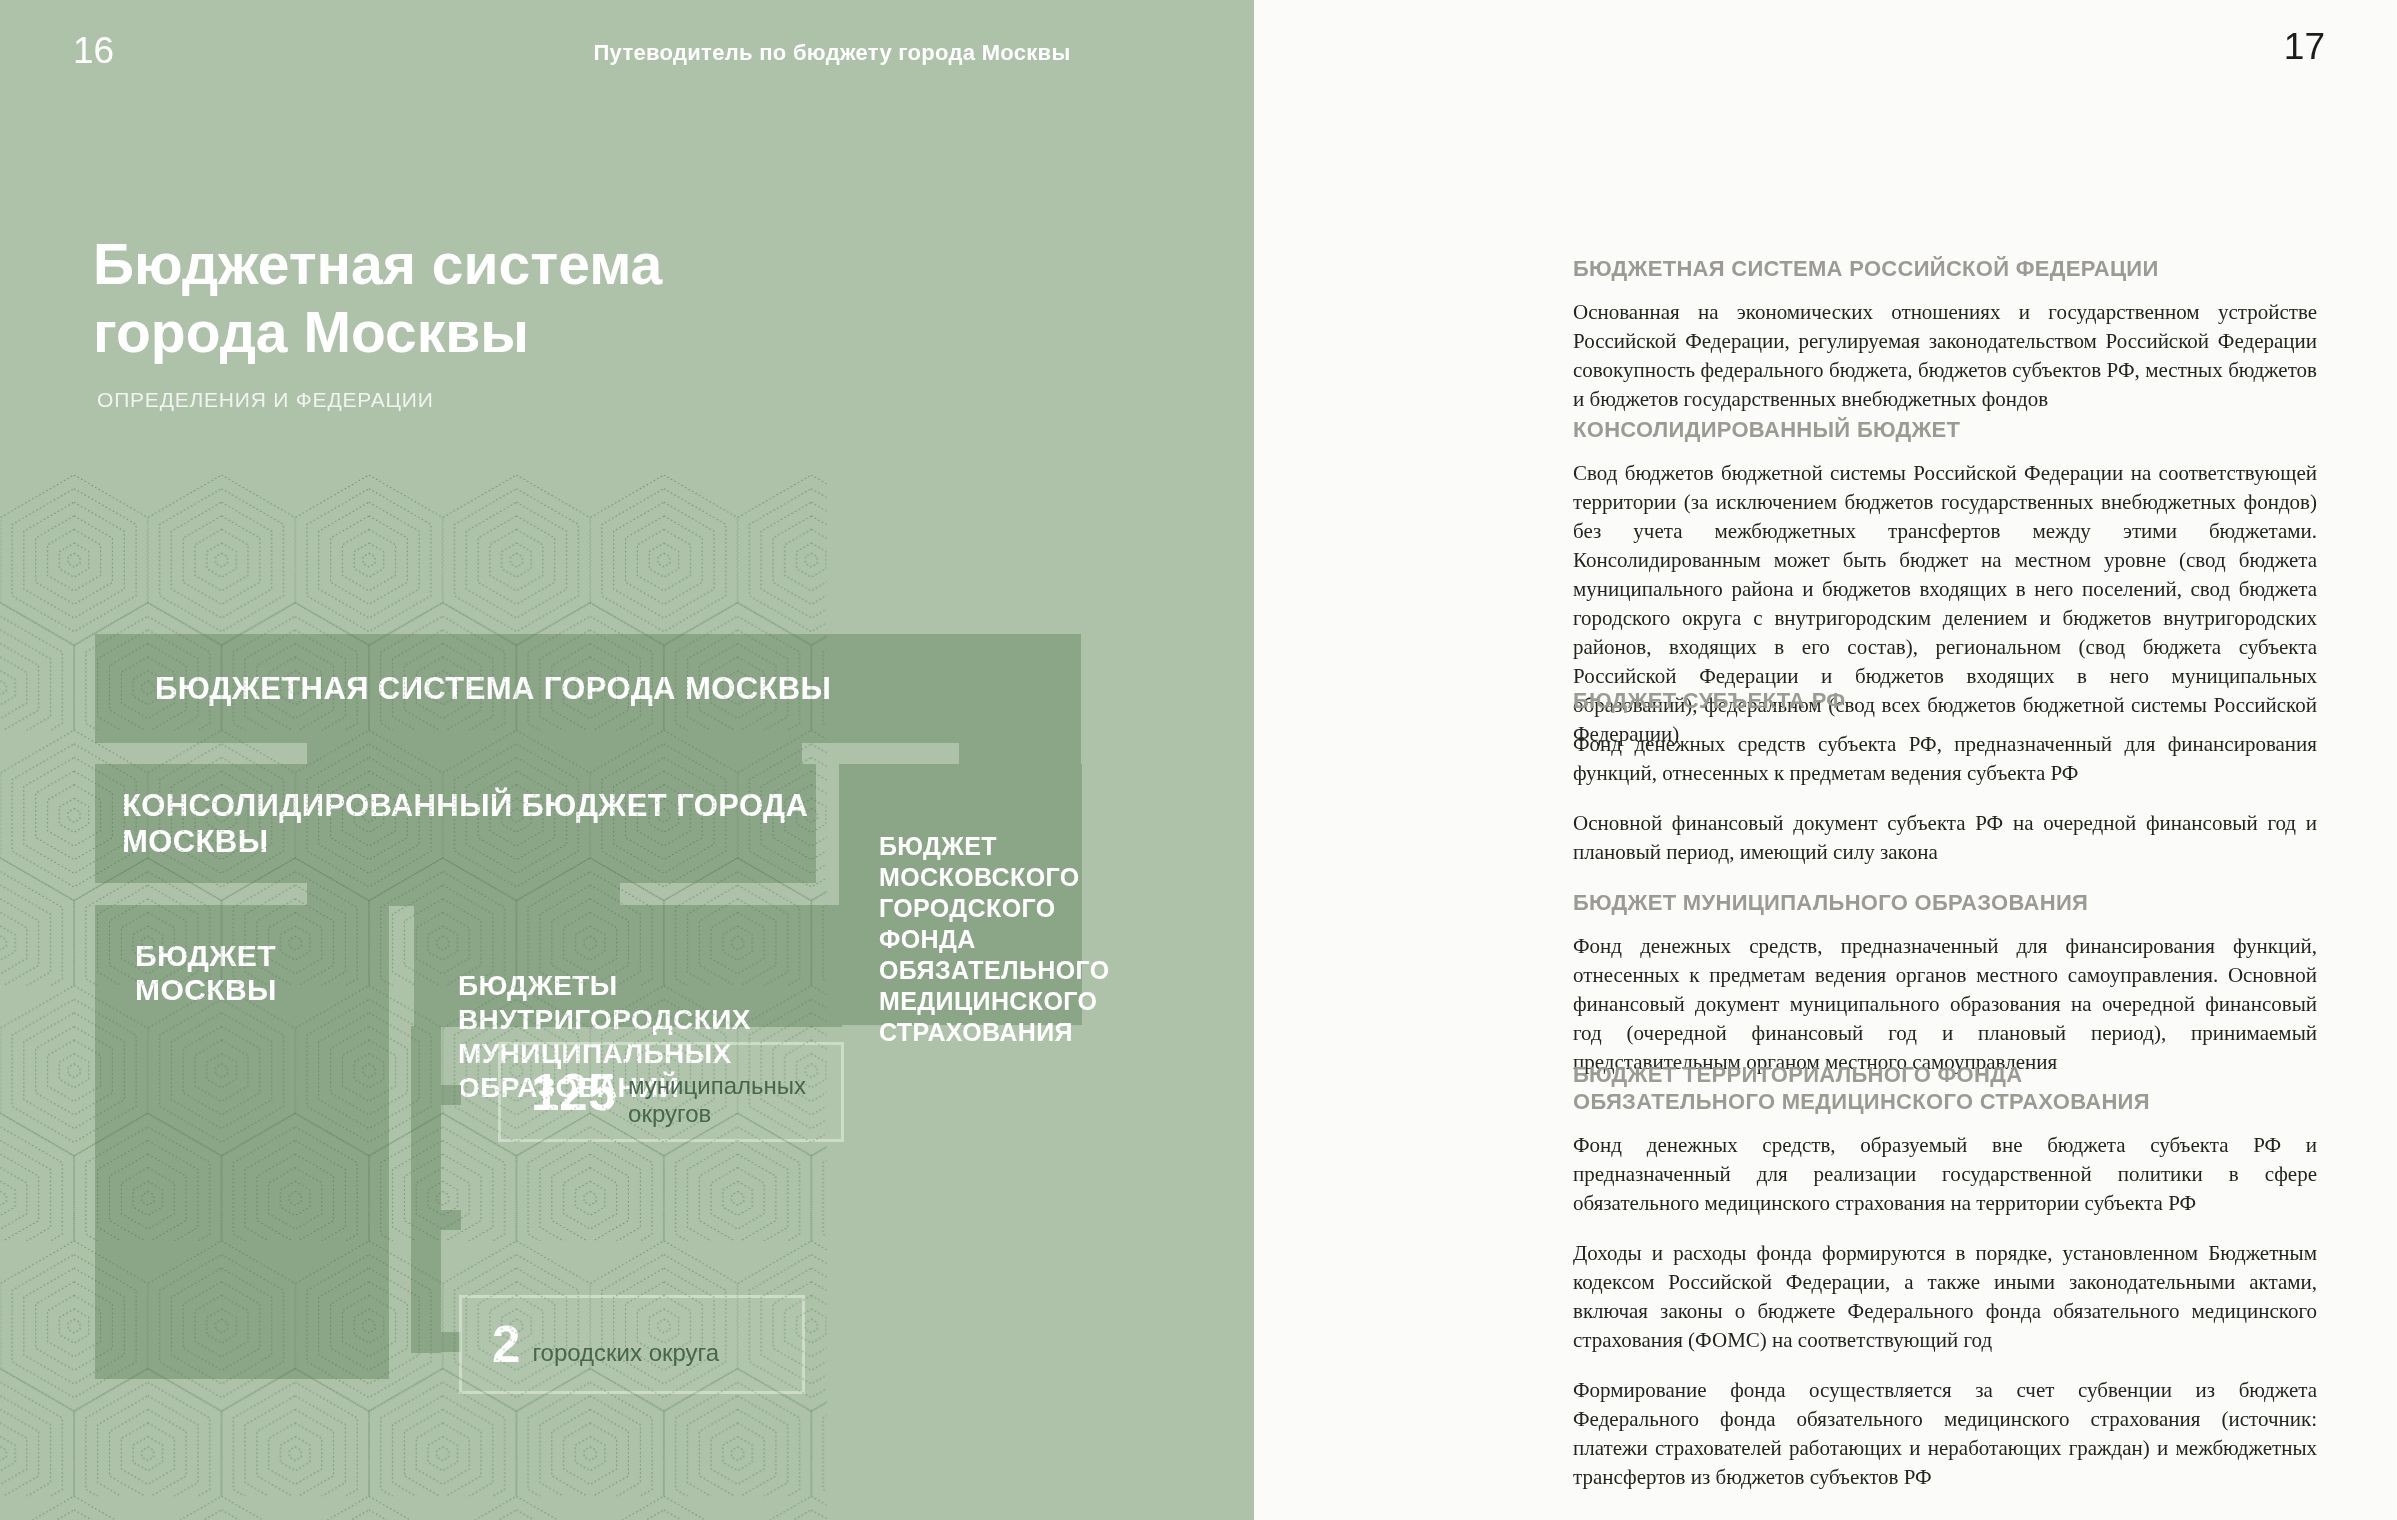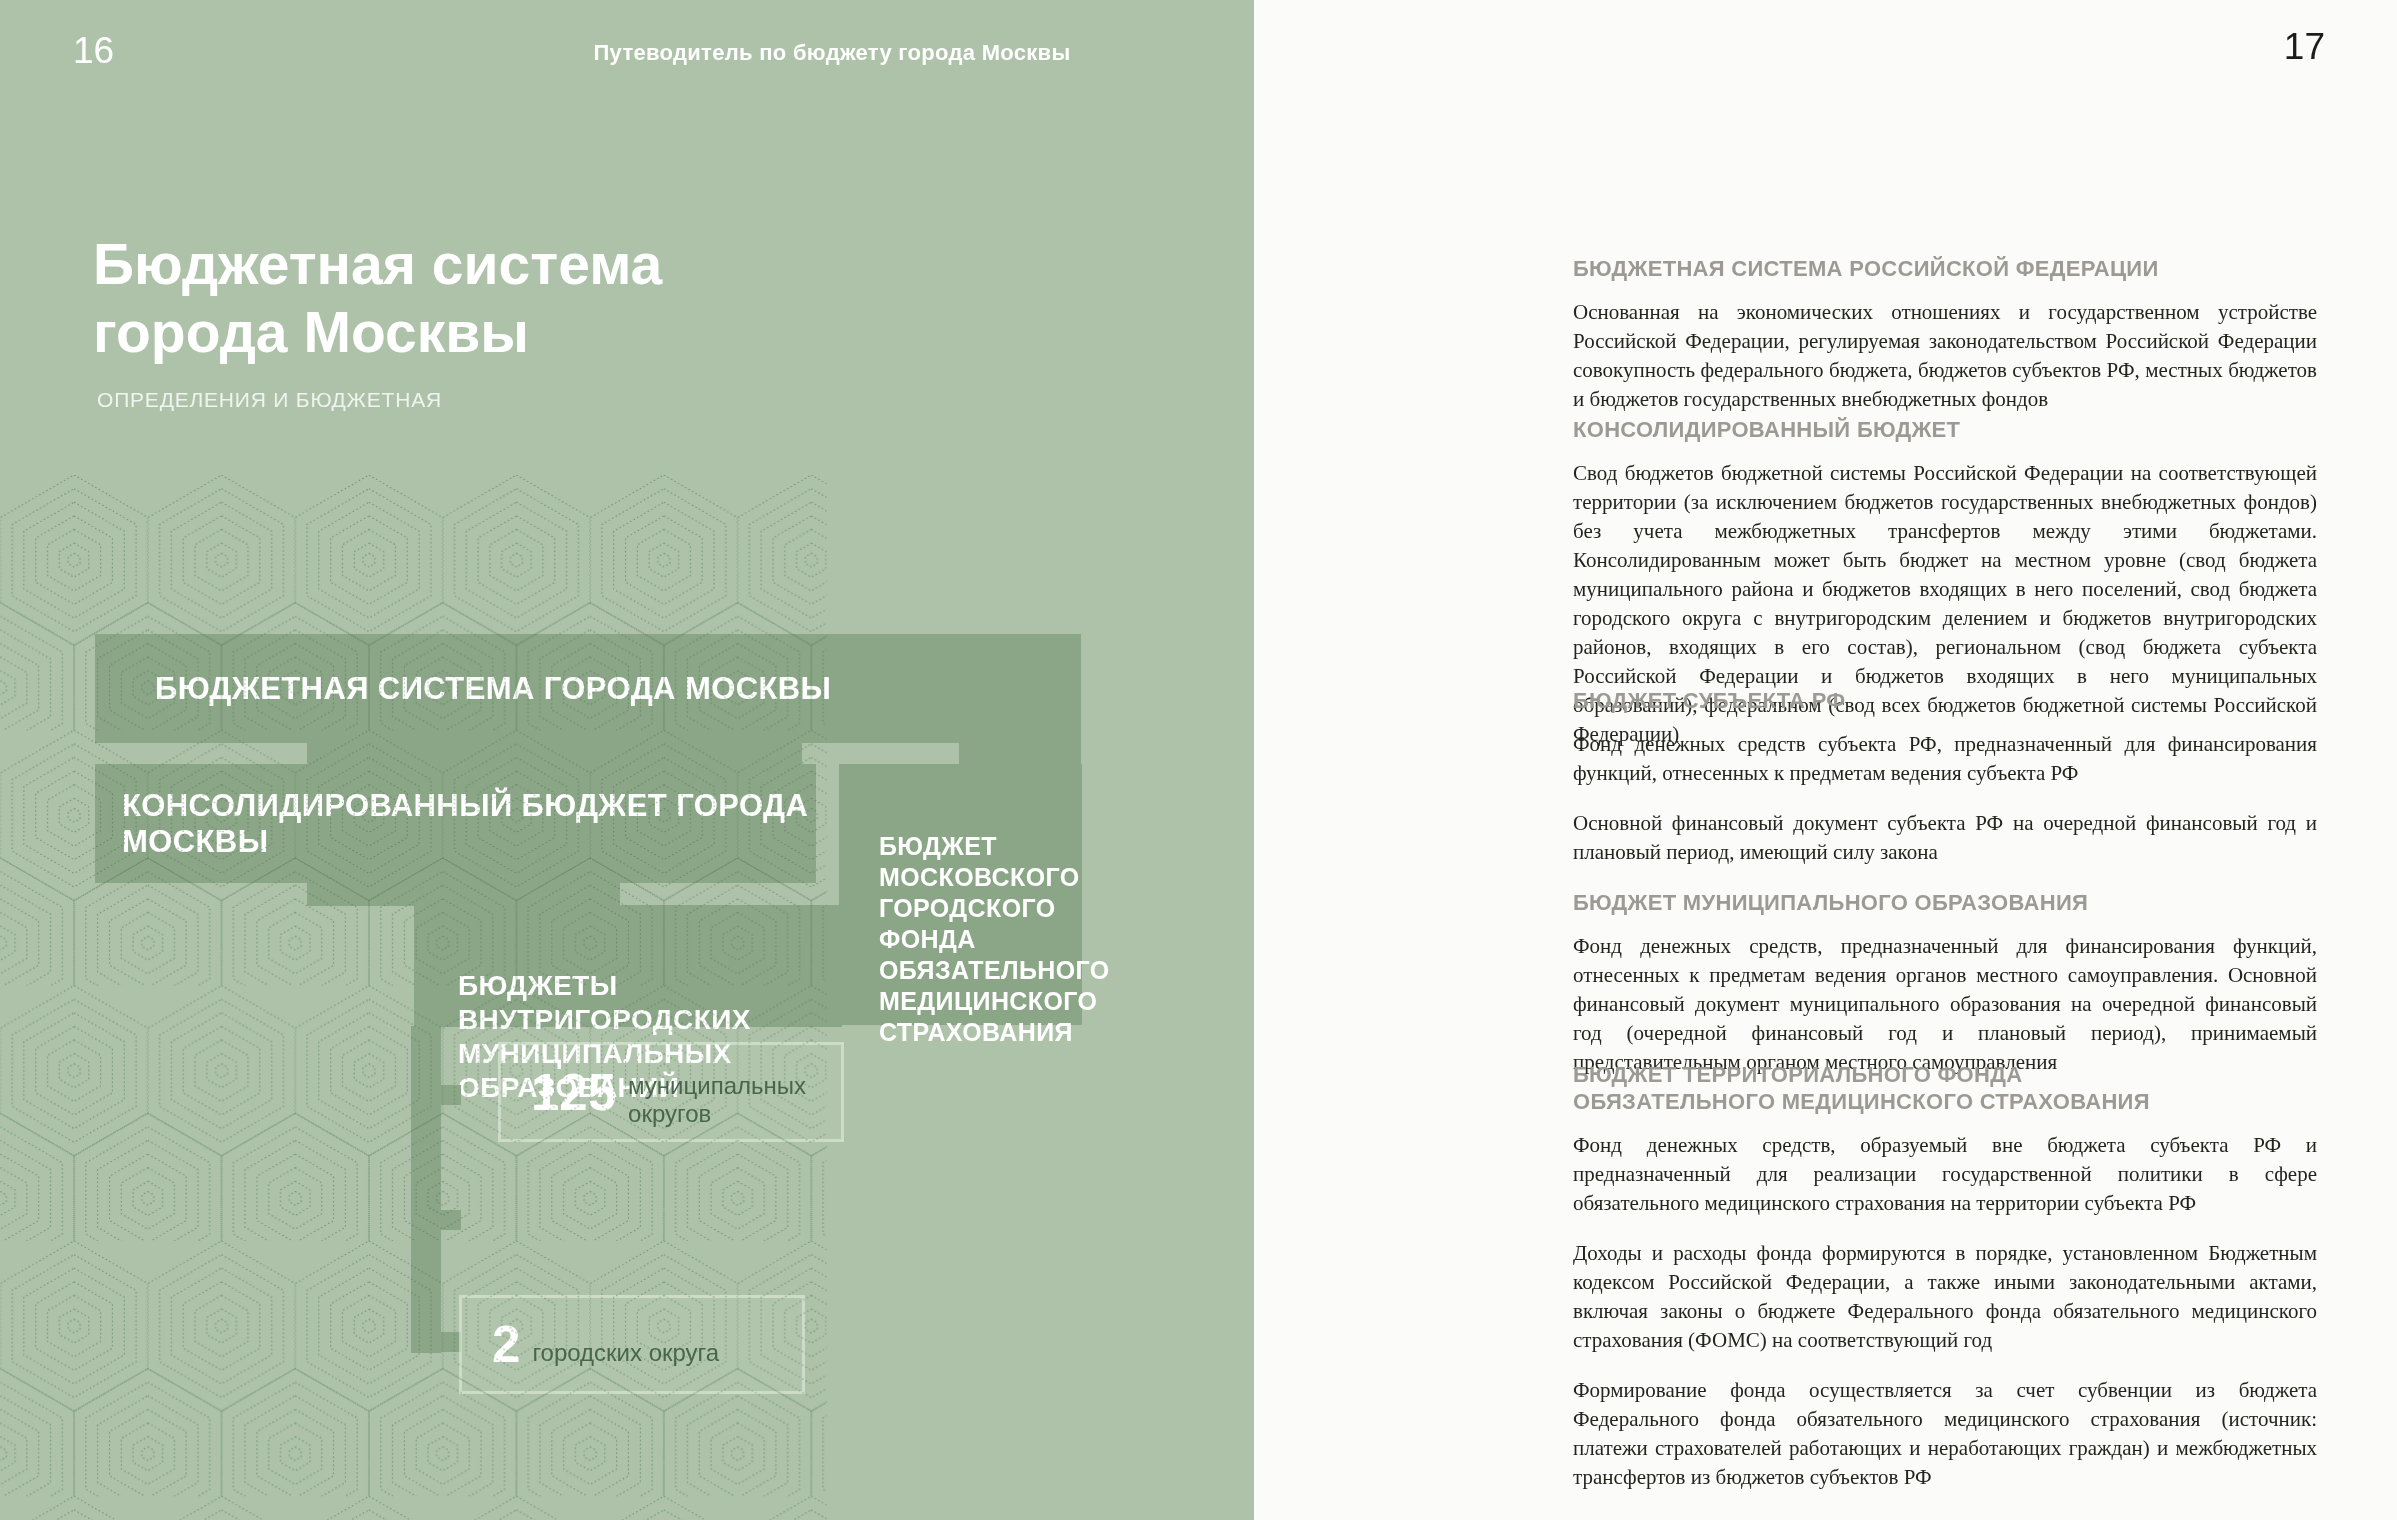--- a/index.html
+++ b/index.html
@@ -58,21 +58,21 @@
 
 <div class="page-left">
 
   <div class="pageno-left">16</div>
   <div class="running-head">Путеводитель по бюджету города Москвы</div>
 
   <div class="big-title">
     <div>Бюджетная система</div>
     <div>города Москвы</div>
   </div>
-  <div class="subtitle">ОПРЕДЕЛЕНИЯ И БЮДЖЕТНАЯ</div>
+  <div class="subtitle">ОПРЕДЕЛЕНИЯ И ФЕДЕРАЦИИ</div>
 
   <div class="dbox box-root">
     <span class="lbl">БЮДЖЕТНАЯ СИСТЕМА ГОРОДА МОСКВЫ</span>
   </div>
 
   <div class="bridge bridge-a"></div>
   <div class="bridge bridge-b"></div>
 
   <div class="dbox box-consolidated">
     <span class="lbl">КОНСОЛИДИРОВАННЫЙ БЮДЖЕТ ГОРОДА МОСКВЫ</span>
@@ -83,20 +83,23 @@
 МОСКОВСКОГО
 ГОРОДСКОГО
 ФОНДА
 ОБЯЗАТЕЛЬНОГО
 МЕДИЦИНСКОГО
 СТРАХОВАНИЯ</span>
   </div>
 
   <div class="bridge bridge-c"></div>
 
+  <div class="dbox box-moscow">
+    <span class="lbl">БЮДЖЕТ МОСКВЫ</span>
+  </div>
 
   <div class="dbox box-intracity">
     <span class="lbl">БЮДЖЕТЫ ВНУТРИГОРОДСКИХ
 МУНИЦИПАЛЬНЫХ ОБРАЗОВАНИЙ</span>
   </div>
 
   <div class="bridge trunk"></div>
   <div class="stub stub-1"></div>
   <div class="stub stub-2"></div>
   <div class="stub stub-3"></div>

